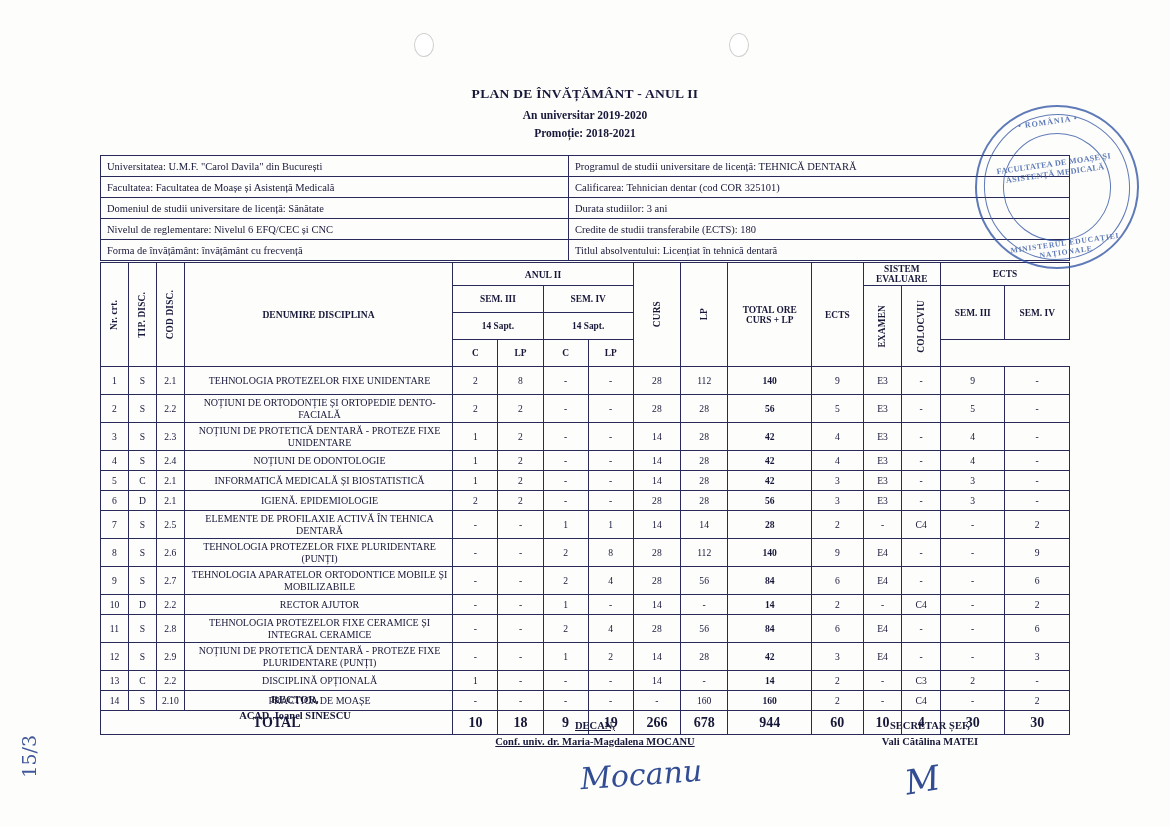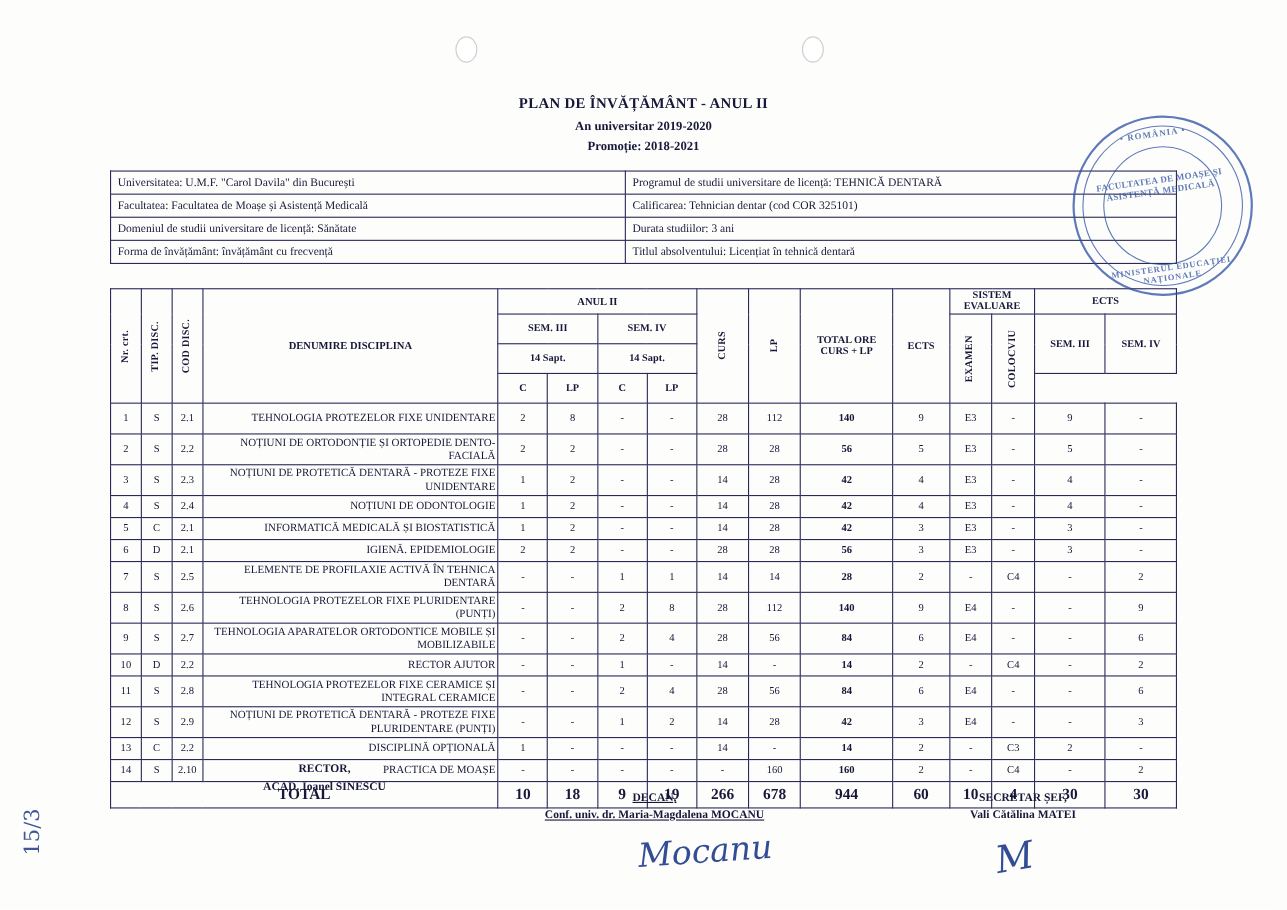--- a/index.html
+++ b/index.html
@@ -86,21 +86,21 @@
     border-collapse: collapse;
     font-size: 9.6px;
     color: #17173a;
   }
   .plan-table th, .plan-table td {
     border: 1px solid #2a2a5a;
     text-align: center;
     padding: 1px 2px;
   }
   .plan-table td.disc {
-    text-align: right;
+    text-align: center;
     padding-left: 4px;
     font-size: 10px;
     line-height: 1.12;
   }
   .vert {
     writing-mode: vertical-rl;
     transform: rotate(180deg);
     white-space: nowrap;
     font-size: 9.3px;
     letter-spacing: 0.2px;
@@ -228,20 +228,24 @@
         <td class="left">Universitatea: U.M.F. "Carol Davila" din București</td>
         <td>Programul de studii universitare de licență: TEHNICĂ DENTARĂ</td>
       </tr>
       <tr>
         <td class="left">Facultatea: Facultatea de Moașe și Asistență Medicală</td>
         <td>Calificarea: Tehnician dentar (cod COR 325101)</td>
       </tr>
       <tr>
         <td class="left">Domeniul de studii universitare de licență: Sănătate</td>
         <td>Durata studiilor: 3 ani</td>
+      </tr>
+      <tr>
+        <td class="left">Nivelul de reglementare: Nivelul 6 EFQ/CEC și CNC</td>
+        <td>Credite de studii transferabile (ECTS): 180</td>
       </tr>
       <tr>
         <td class="left">Forma de învățământ: învățământ cu frecvență</td>
         <td>Titlul absolventului: Licențiat în tehnică dentară</td>
       </tr>
     </tbody>
   </table>
 
   <table class="plan-table">
     <colgroup>

